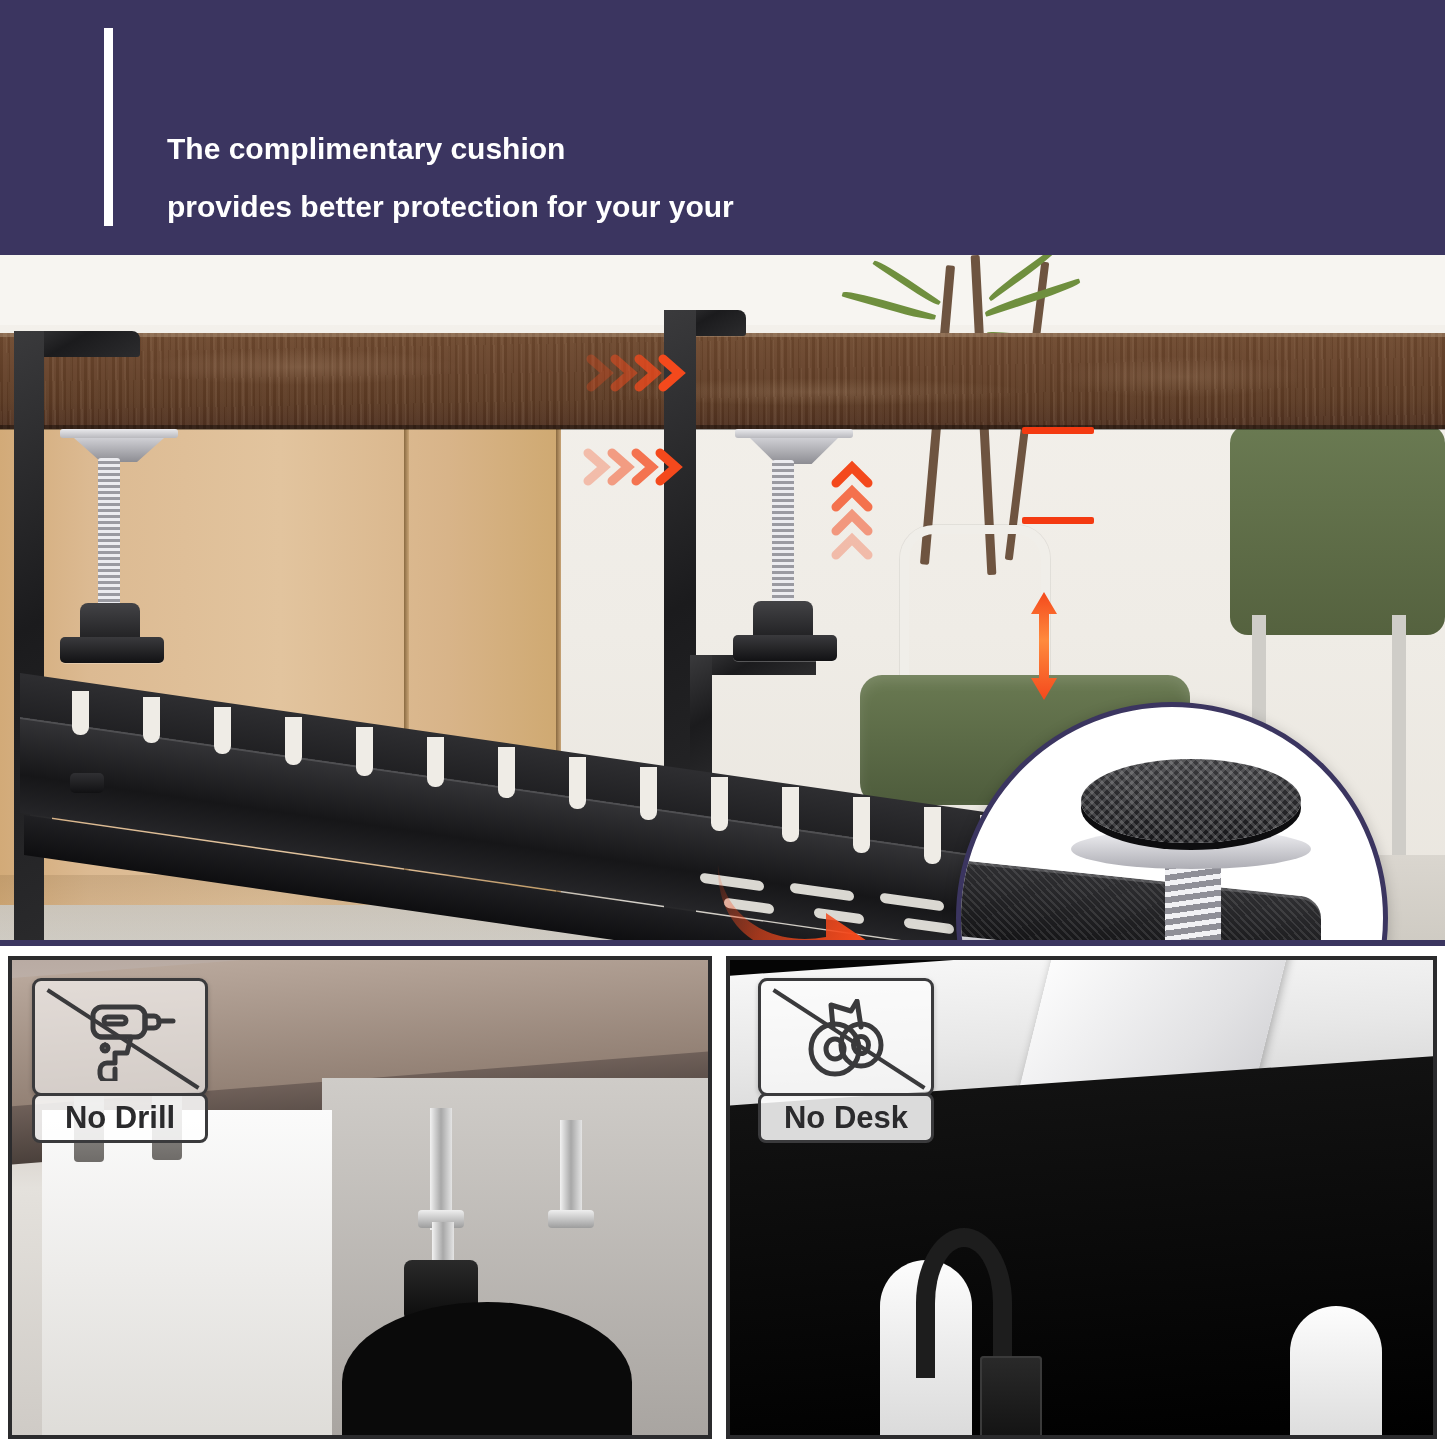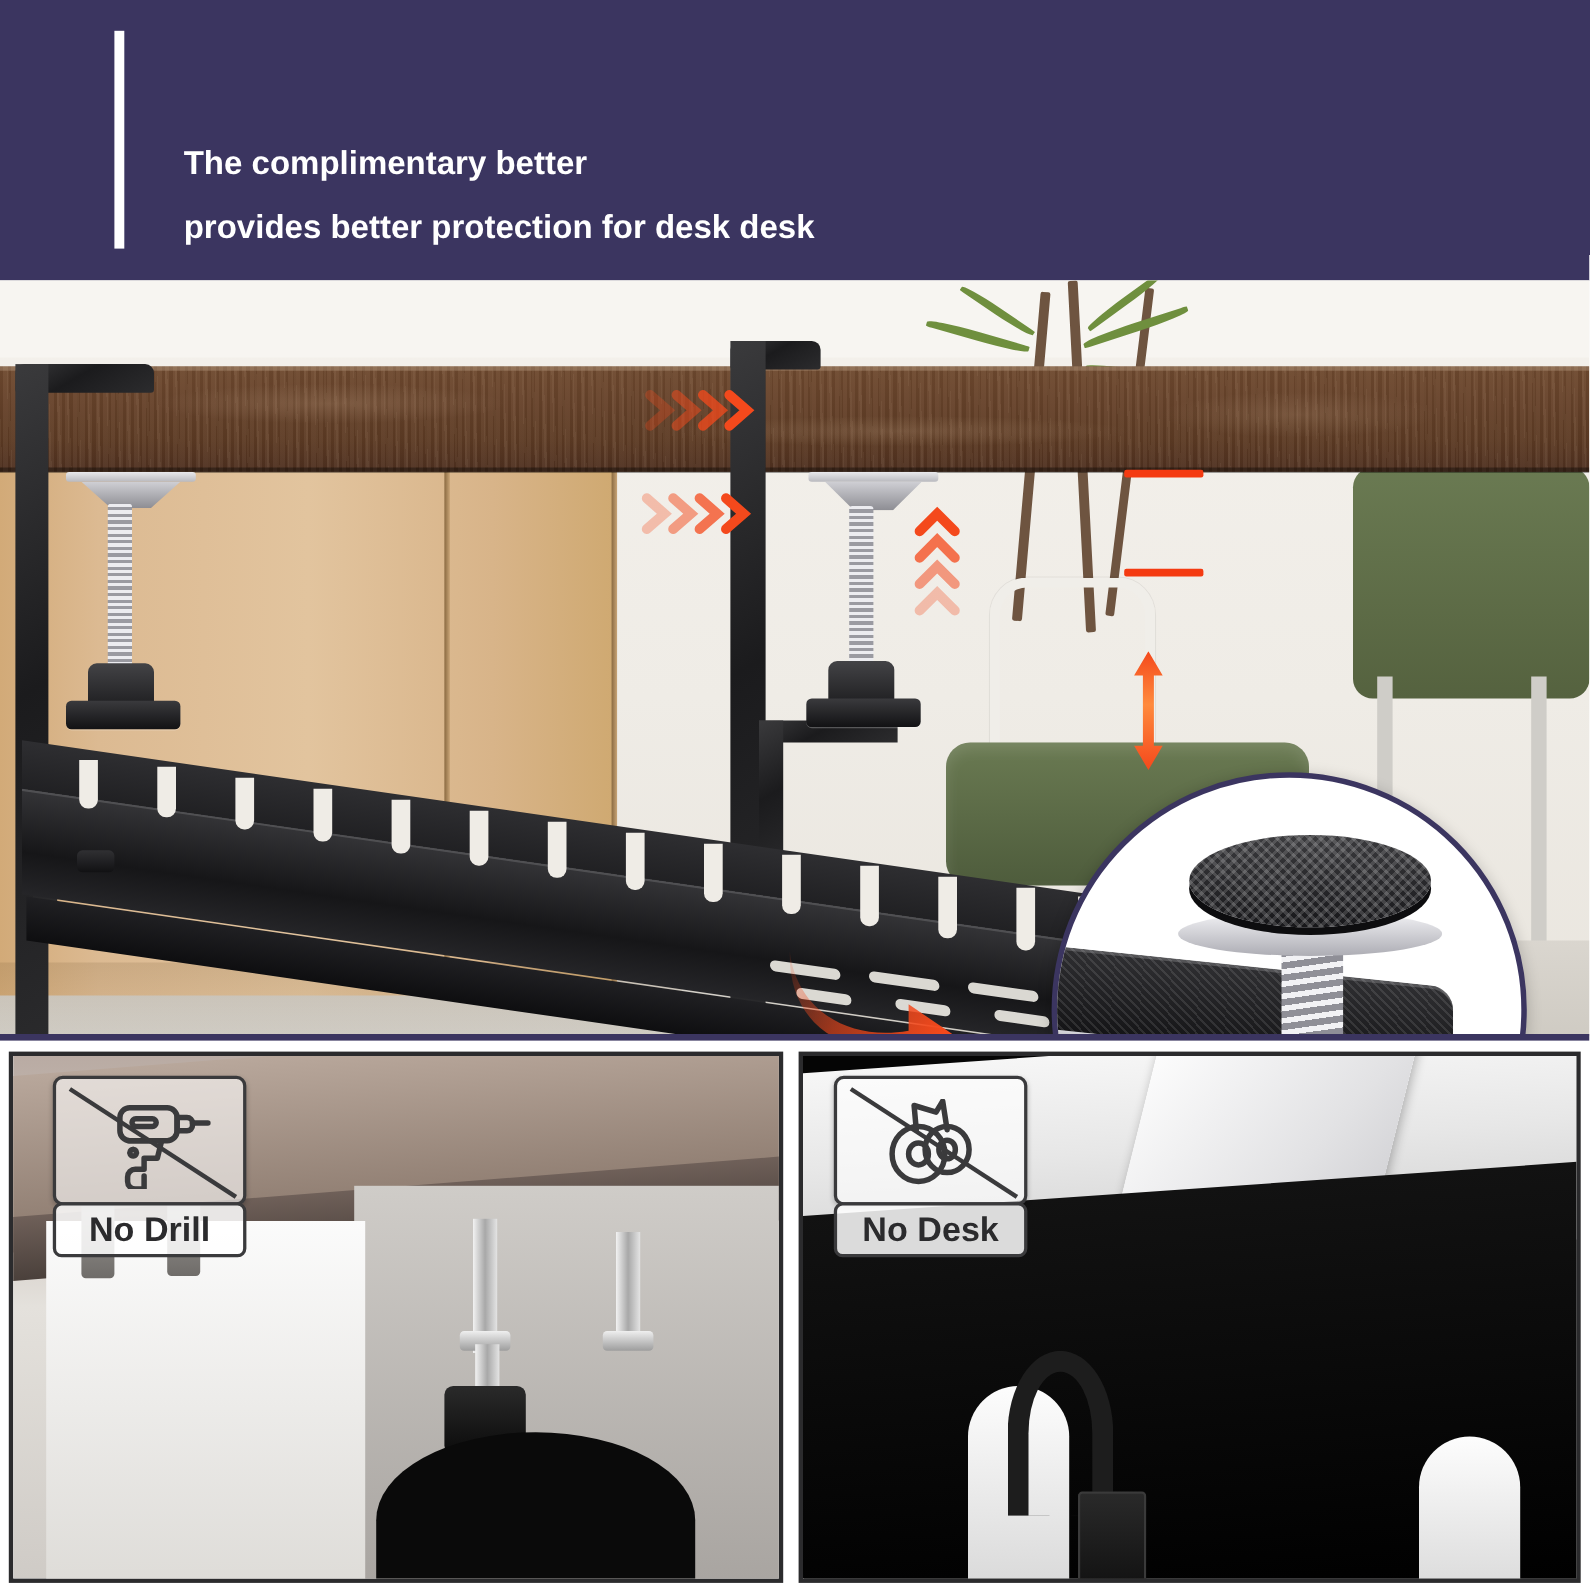--- a/index.html
+++ b/index.html
@@ -264,33 +264,33 @@
     position:absolute; left:-2px; top:56px; width:180px; height:4px;
     background:#3a3a3c; transform:rotate(33deg); transform-origin:center;
   }
   .badge-label{
     position:relative; margin-top:-3px; width:176px; height:50px;
     border-radius:8px; background:rgba(255,255,255,.85);
     border:3px solid #3a3a3c;
     display:flex; align-items:center; justify-content:center;
     font-size:31px; font-weight:bold; color:#2b2b2d;
   }
-  .badge-left{ left:36px; top:18px; }
+  .badge-left{ left:20px; top:18px; }
   .badge-right{ left:28px; top:18px; }
   svg.icon-svg{ position:absolute; left:34px; top:18px; }
 </style>
 </head>
 <body>
 
 <div id="page">
 
   <div class="header">
     <div class="accent-bar"></div>
-    <div class="sub1">The complimentary better</div>
-    <div class="sub2">provides better protection for desk desk</div>
+    <div class="sub1">The complimentary cushion</div>
+    <div class="sub2">provides better protection for your your</div>
   </div>
 
   <div class="scene">
 
     <div class="wall"></div>
     <div class="wall-top"></div>
 
     <div class="plant">
       <div class="stem" style="left:28px;top:10px;width:9px;height:300px;transform:rotate(5deg);"></div>
       <div class="stem" style="left:74px;top:0px;width:9px;height:320px;transform:rotate(-3deg);"></div>

